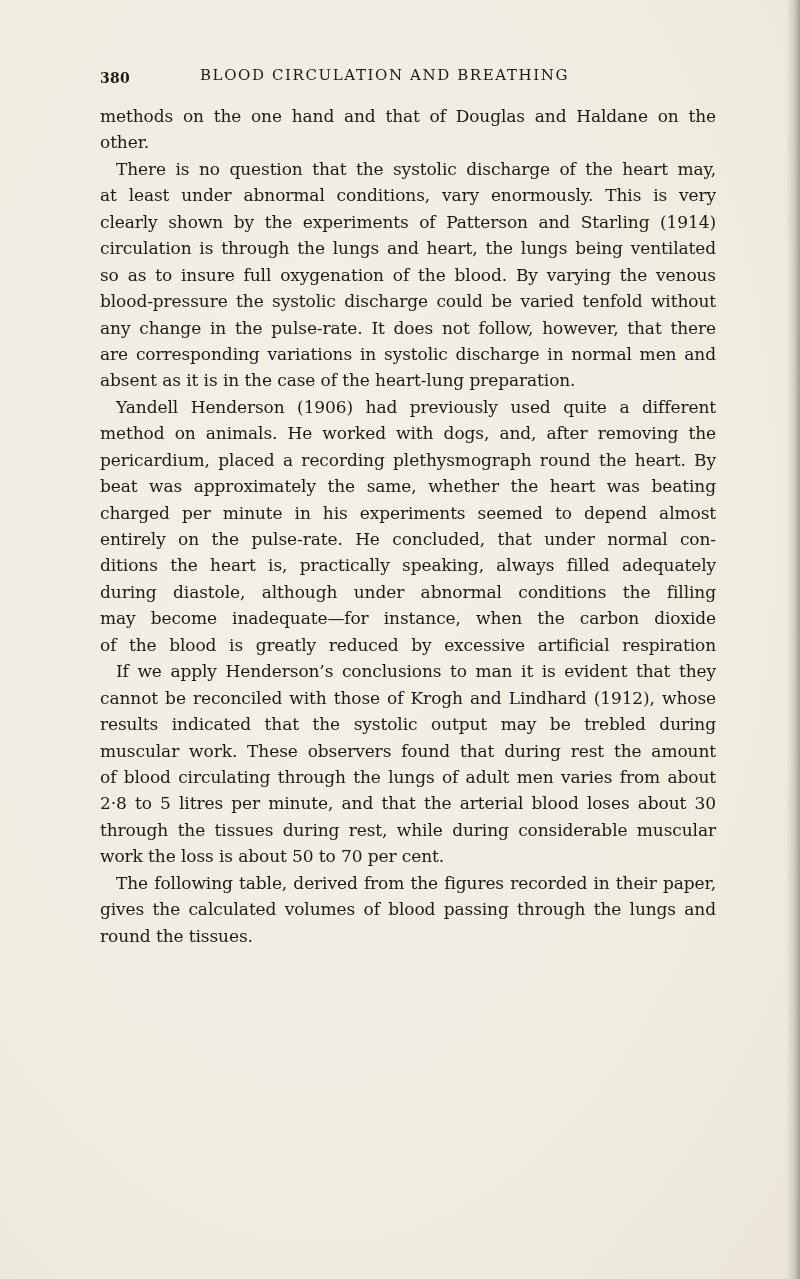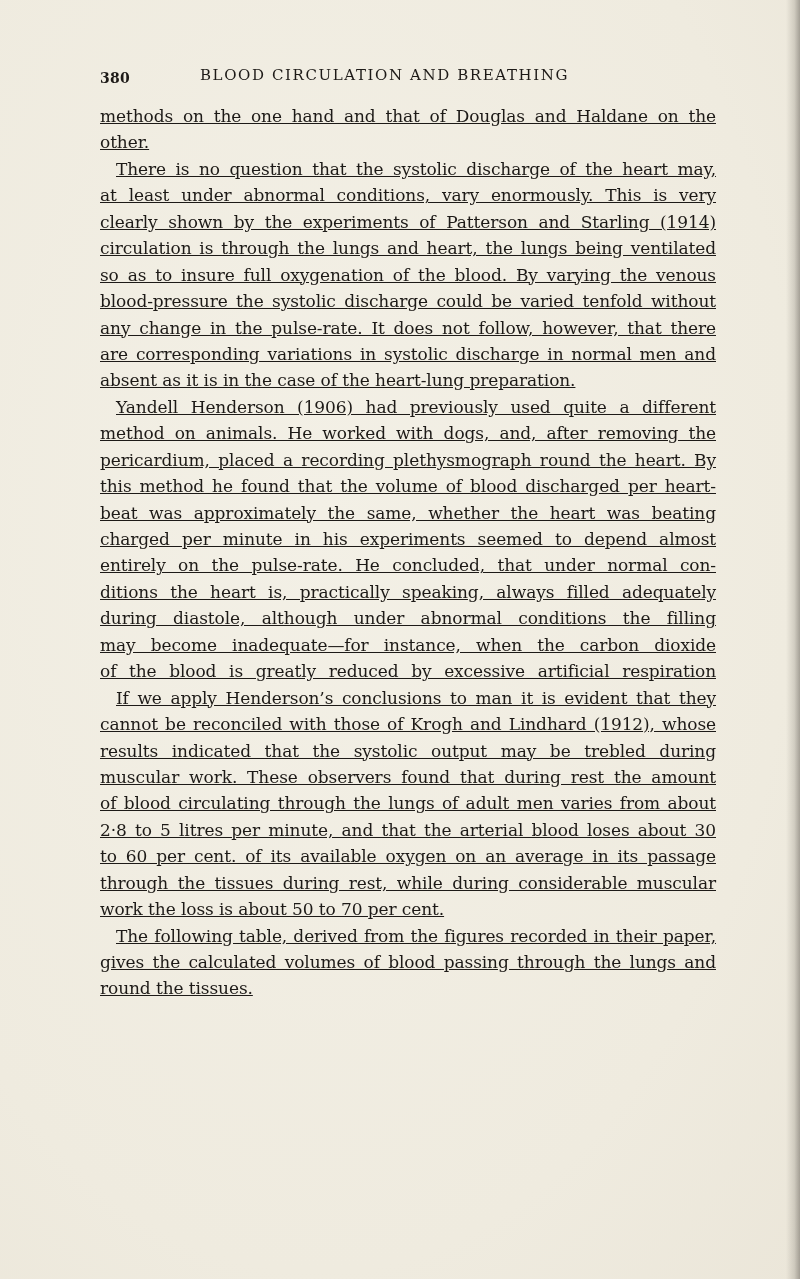--- a/index.html
+++ b/index.html
@@ -24,21 +24,21 @@
     }
     .page-number {
       position: absolute; left: 0; top: 4px;
       font-size: 14px; font-weight: bold; letter-spacing: 0.2px; text-align: right;
     }
     .running-title {
       position: absolute; left: 100px; top: 0;
       font-size: 15px; letter-spacing: 1.6px;
     }
     .body-text {
-      position: absolute; top: 103px; left: 100px; width: 616px; text-decoration: underline;
+      position: absolute; top: 103px; left: 100px; width: 616px;
     }
     .line {
       display: block;
       height: 26.45px; line-height: 26.45px;
       font-size: 17px;
       white-space: nowrap;
       text-align: justify;
       text-align-last: justify;
       letter-spacing: -0.1px;
     }
@@ -64,33 +64,31 @@
     <span class="line">clearly shown by the experiments of Patterson and Starling (1914)</span>
     <span class="line">circulation is through the lungs and heart, the lungs being ventilated</span>
     <span class="line">so as to insure full oxygenation of the blood. By varying the venous</span>
     <span class="line">blood-pressure the systolic discharge could be varied tenfold without</span>
     <span class="line">any change in the pulse-rate. It does not follow, however, that there</span>
     <span class="line">are corresponding variations in systolic discharge in normal men and</span>
     <span class="line last">absent as it is in the case of the heart-lung preparation.</span>
     <span class="line indent">Yandell Henderson (1906) had previously used quite a different</span>
     <span class="line">method on animals. He worked with dogs, and, after removing the</span>
     <span class="line">pericardium, placed a recording plethysmograph round the heart. By</span>
-    <span class="line">this method he found that the volume of blood discharged per heart-</span>
     <span class="line">beat was approximately the same, whether the heart was beating</span>
     <span class="line">charged per minute in his experiments seemed to depend almost</span>
     <span class="line">entirely on the pulse-rate. He concluded, that under normal con-</span>
     <span class="line">ditions the heart is, practically speaking, always filled adequately</span>
     <span class="line">during diastole, although under abnormal conditions the filling</span>
     <span class="line">may become inadequate—for instance, when the carbon dioxide</span>
     <span class="line">of the blood is greatly reduced by excessive artificial respiration</span>
     <span class="line indent">If we apply Henderson’s conclusions to man it is evident that they</span>
     <span class="line">cannot be reconciled with those of Krogh and Lindhard (1912), whose</span>
     <span class="line">results indicated that the systolic output may be trebled during</span>
     <span class="line">muscular work. These observers found that during rest the amount</span>
     <span class="line">of blood circulating through the lungs of adult men varies from about</span>
     <span class="line">2·8 to 5 litres per minute, and that the arterial blood loses about 30</span>
-    <span class="line">to 60 per cent. of its available oxygen on an average in its passage</span>
     <span class="line">through the tissues during rest, while during considerable muscular</span>
     <span class="line last">work the loss is about 50 to 70 per cent.</span>
     <span class="line indent">The following table, derived from the figures recorded in their paper,</span>
     <span class="line">gives the calculated volumes of blood passing through the lungs and</span>
     <span class="line last">round the tissues.</span>
   </div>
 
 </body></html>

